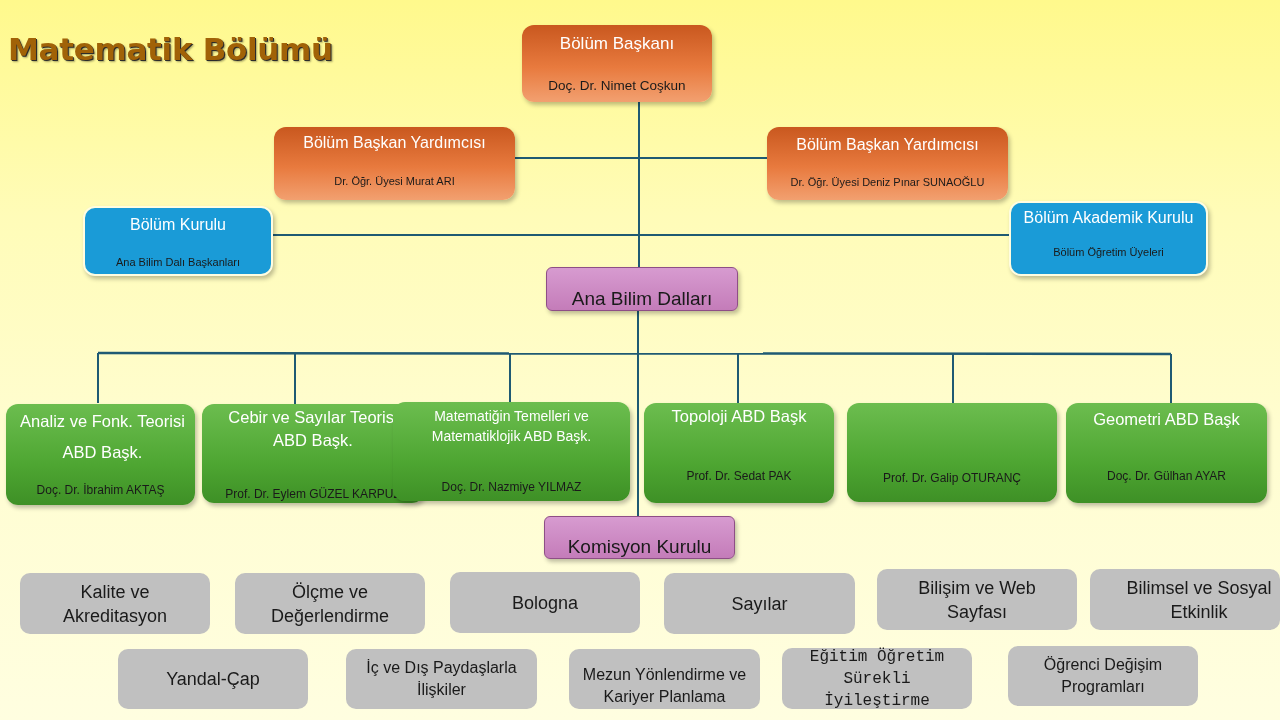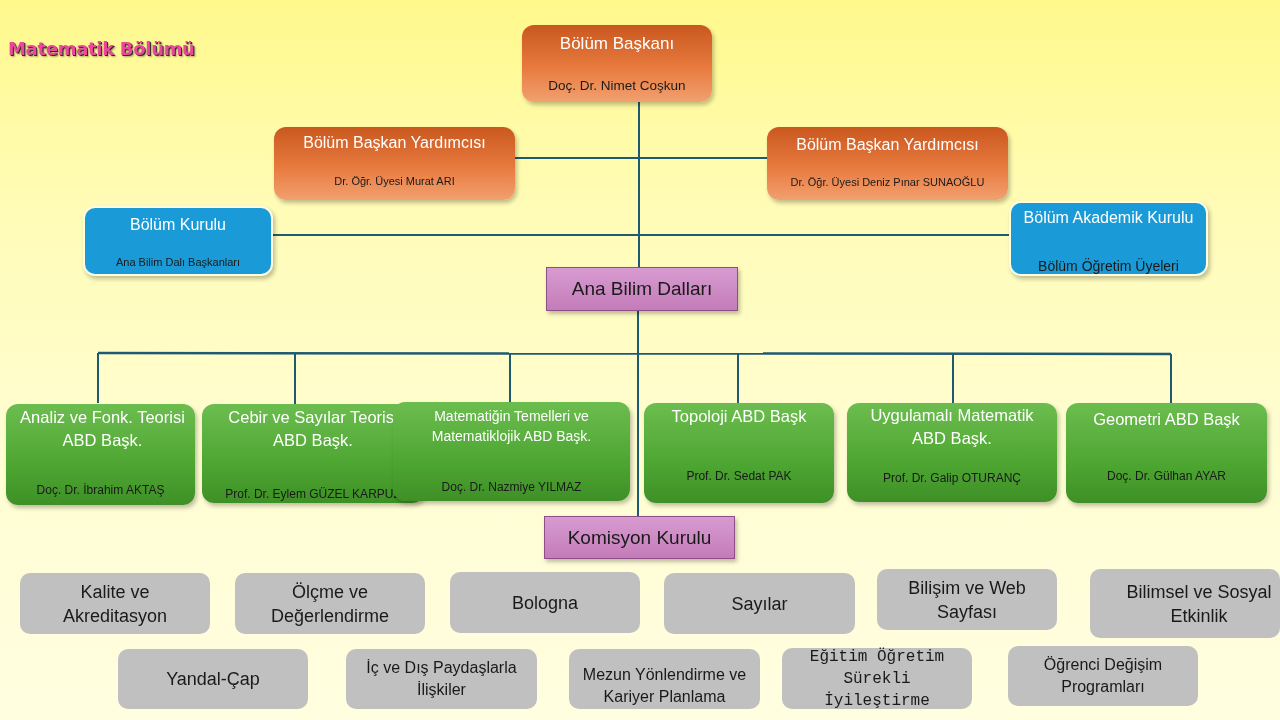--- a/index.html
+++ b/index.html
@@ -4,21 +4,21 @@
 <style>
   html, body { margin: 0; padding: 0; }
   body {
     width: 1280px; height: 720px; position: relative; overflow: hidden;
     background: linear-gradient(180deg, #fff98c 0%, #fffcb8 30%, #fffdd0 60%, #fffee0 100%);
     font-family: "Liberation Sans", "DejaVu Sans", sans-serif;
   }
   .title {
     position: absolute; left: 8px; top: 32px;
     font-family: "DejaVu Sans", sans-serif; font-weight: bold;
-    font-size: 18px; line-height: 34px; color: #ec4899;
+    font-size: 31px; line-height: 34px; color: #a16207;
     text-shadow: 1px 1px 0 #2b2b2b, 2px 2px 2px rgba(0,0,0,0.35);
     letter-spacing: -0.3px;
   }
   .title div { white-space: nowrap; }
   svg.lines { position: absolute; left: 0; top: 0; }
   .box {
     position: absolute; box-sizing: border-box; border-radius: 12px;
     display: flex; flex-direction: column; align-items: center;
     text-align: center; box-shadow: 2px 3px 4px rgba(0,0,0,0.25);
   }
@@ -27,22 +27,22 @@
     color: #fff;
   }
   .orange .sub, .blue .sub, .green .sub { color: #1a1a1a; }
   .blue { background: #1a9bd7; color: #fff; border: 2px solid #fffde0; }
   .green {
     background: linear-gradient(180deg, #6cbd4f 0%, #4ea632 60%, #3e9026 100%);
     color: #fff;
   }
   .purple {
     background: linear-gradient(180deg, #d79bd0 0%, #c47cb9 100%);
-    border: 1.5px solid #8e4e86; border-radius: 0; color: #1a1a1a;
-    justify-content: center; font-size: 19px;
+    border: 1.5px solid #8e4e86; border-radius: 6px; color: #1a1a1a;
+    justify-content: flex-end; font-size: 19px;
   }
   .gray {
     background: #c0c0c0; color: #1a1a1a; border-radius: 10px;
     justify-content: center; font-size: 18px; line-height: 24px; box-shadow: none;
     font-family: "Liberation Sans Narrow", "Liberation Sans", sans-serif;
   }
   .head { font-size: 16px; line-height: 22px; }
   .sub { font-size: 12px; }
   .hdtitle { font-size: 17px; padding-top: 9px; }
   .hdsub { font-size: 13.5px; margin-top: auto; margin-bottom: 9px; }
@@ -83,45 +83,44 @@
   <div class="head" style="padding-top:7px;">Bölüm Başkan Yardımcısı</div>
   <div class="sub" style="font-size:11px;margin-top:auto;margin-bottom:12px;">Dr. Öğr. Üyesi Deniz Pınar SUNAOĞLU</div>
 </div>
 
 <div class="box blue" style="left:83px;top:206px;width:190px;height:70px;">
   <div class="head" style="padding-top:6px;">Bölüm Kurulu</div>
   <div class="sub" style="font-size:11px;margin-top:auto;margin-bottom:6px;">Ana Bilim Dalı Başkanları</div>
 </div>
 <div class="box blue" style="left:1009px;top:201px;width:199px;height:75px;">
   <div class="head" style="padding-top:4px;">Bölüm Akademik Kurulu</div>
-  <div class="sub" style="font-size:14px;margin-top:auto;margin-bottom:0;">Bölüm Öğretim Üyeleri</div>
+  <div class="sub" style="font-size:11px;margin-top:auto;margin-bottom:16px;">Bölüm Öğretim Üyeleri</div>
 </div>
 
 <div class="box purple" style="left:546px;top:267px;width:192px;height:44px;">
   <span>Ana Bilim Dalları</span>
 </div>
 
 <div class="box green" style="left:6px;top:404px;width:189px;height:101px;">
-  <div class="head" style="font-size:16.5px;line-height:23px;padding-top:2px;padding-left:8px;padding-right:4px;">Analiz ve Fonk. Teorisi ABD Başk.</div>
+  <div class="head" style="font-size:16.5px;line-height:31px;padding-top:2px;padding-left:8px;padding-right:4px;">Analiz ve Fonk. Teorisi ABD Başk.</div>
   <div class="sub" style="margin-top:auto;margin-bottom:8px;">Doç. Dr. İbrahim AKTAŞ</div>
 </div>
 <div class="box green" style="left:202px;top:404px;width:222px;height:99px;">
   <div class="head" style="font-size:16.5px;line-height:23px;padding-top:2px;padding-left:10px;padding-right:10px;">Cebir ve Sayılar Teorisi ABD Başk.</div>
   <div class="sub" style="margin-top:auto;margin-bottom:1px;line-height:15px;padding:0 22px;">Prof. Dr. Eylem GÜZEL KARPUZ</div>
 </div>
 <div class="box green" style="left:393px;top:402px;width:237px;height:99px;">
   <div class="head" style="font-size:14px;line-height:20px;padding-top:4px;padding-left:16px;padding-right:16px;">Matematiğin Temelleri ve Matematiklojik ABD Başk.</div>
   <div class="sub" style="margin-top:auto;margin-bottom:7px;">Doç. Dr. Nazmiye YILMAZ</div>
 </div>
 <div class="box green" style="left:644px;top:403px;width:190px;height:100px;">
   <div class="head" style="font-size:16.5px;padding-top:2px;">Topoloji ABD Başk</div>
   <div class="sub" style="margin-top:auto;margin-bottom:20px;">Prof. Dr. Sedat PAK</div>
 </div>
 <div class="box green" style="left:847px;top:403px;width:210px;height:99px;">
-  <div class="head" style="font-size:16.5px;line-height:23px;padding-top:1px;padding-left:10px;padding-right:10px;">Uygulamalı Matematik ABD Başk.</div>
   <div class="sub" style="margin-top:auto;margin-bottom:17px;">Prof. Dr. Galip OTURANÇ</div>
 </div>
 <div class="box green" style="left:1066px;top:403px;width:201px;height:100px;">
   <div class="head" style="font-size:16.5px;padding-top:5px;">Geometri ABD Başk</div>
   <div class="sub" style="margin-top:auto;margin-bottom:20px;">Doç. Dr. Gülhan AYAR</div>
 </div>
 
 <div class="box purple" style="left:544px;top:516px;width:191px;height:43px;">
   <span>Komisyon Kurulu</span>
 </div>
@@ -131,24 +130,24 @@
 </div>
 <div class="box gray" style="left:235px;top:573px;width:190px;height:61px;">
   <span style="padding:0 22px;">Ölçme ve Değerlendirme</span>
 </div>
 <div class="box gray" style="left:450px;top:572px;width:190px;height:61px;">
   <span>Bologna</span>
 </div>
 <div class="box gray" style="left:664px;top:573px;width:191px;height:61px;">
   <span>Sayılar</span>
 </div>
-<div class="box gray" style="left:877px;top:569px;width:180px;height:61px;">
+<div class="box gray" style="left:877px;top:569px;width:200px;height:61px;">
   <span style="padding:0 24px;">Bilişim ve Web Sayfası</span>
 </div>
-<div class="box gray" style="left:1090px;top:569px;width:190px;height:69px;padding-left:28px;">
+<div class="box gray" style="left:1090px;top:569px;width:190px;height:61px;padding-left:28px;">
   <span style="padding:0 8px;">Bilimsel ve Sosyal Etkinlik</span>
 </div>
 
 <div class="box gray" style="left:118px;top:649px;width:190px;height:60px;">
   <span>Yandal-Çap</span>
 </div>
 <div class="box gray" style="left:346px;top:649px;width:191px;height:60px;">
   <span style="font-size:16px;line-height:22px;padding:0 12px;">İç ve Dış Paydaşlarla İlişkiler</span>
 </div>
 <div class="box gray" style="left:569px;top:649px;width:191px;height:60px;">

